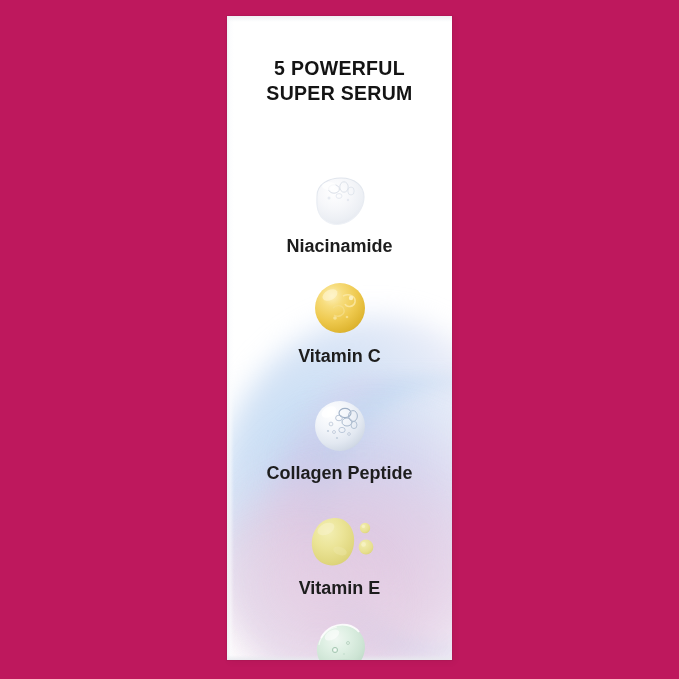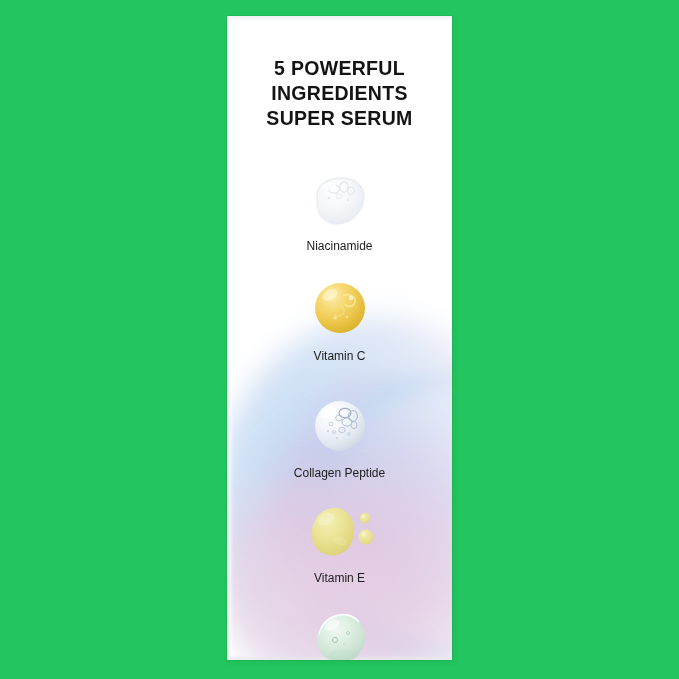--- a/index.html
+++ b/index.html
@@ -12,21 +12,21 @@
     height: 679px;
     font-family: "Liberation Sans", sans-serif;
     overflow: hidden;
     position: relative;
   }
 
   
   #stage {
     position: absolute;
     inset: 0;
-    background: #22c55e;
+    background: #be185d;
   }
 
   
   #panel {
     position: absolute;
     left: 227px;
     top: 16px;
     width: 225px;
     height: 644px;
     background: #ffffff;
@@ -156,40 +156,40 @@
     z-index: 5;
   }
   .ingredient {
     position: relative;
     text-align: center;
   }
   .ing-label {
     display: block;
     text-align: center;
     color: #1d1d1d;
-    font-size: 12px;
+    font-size: 18px;
     line-height: 20px;
-    font-weight: normal;
+    font-weight: bold;
     white-space: nowrap;
   }
   .ing-label .lbl-line { display: block; }
 
   
   .drop-svg { display: block; margin: 0 auto; }
 
   
   .row-niacinamide .drop-svg  { margin-bottom: 8px; }
   .row-vitaminc    .drop-svg  { margin-bottom: 8px; }
   .row-collagen    .drop-svg  { margin-bottom: 7px; }
   .row-vitamine    .drop-svg  { margin-bottom: 7px; }
   .row-aha         .drop-svg  { margin-bottom: 8px; }
 
   .row-niacinamide { margin-bottom: 24px; }
   .row-vitaminc    { margin-bottom: 32px; }
-  .row-collagen    { margin-bottom: 22px; }
+  .row-collagen    { margin-bottom: 32px; }
   .row-vitamine    { margin-bottom: 23px; }
 </style>
 </head>
 <body>
 
 <div id="stage">
 
   <div id="panel">
 
     <div class="irid" id="irid-blue"></div>
@@ -197,21 +197,20 @@
     <div class="irid" id="irid-violet"></div>
     <div class="irid" id="irid-pink"></div>
     <div class="irid" id="irid-lowleft"></div>
 
     <div id="panel-edge-left"></div>
     <div id="panel-edge-top"></div>
     <div id="panel-edge-bottom"></div>
 
     <div id="headline">
       <span class="hl-line">5 POWERFUL</span>
-      <span class="hl-line">INGREDIENTS</span>
       <span class="hl-line">SUPER SERUM</span>
     </div>
 
     <div id="ingredients">
 
       <div class="ingredient row-niacinamide">
         <svg class="drop-svg" width="74" height="54" viewBox="0 0 74 54">
           <defs>
             <radialGradient id="gNiaBody" cx="38%" cy="30%" r="78%">
               <stop offset="0%" stop-color="#ffffff"></stop>

